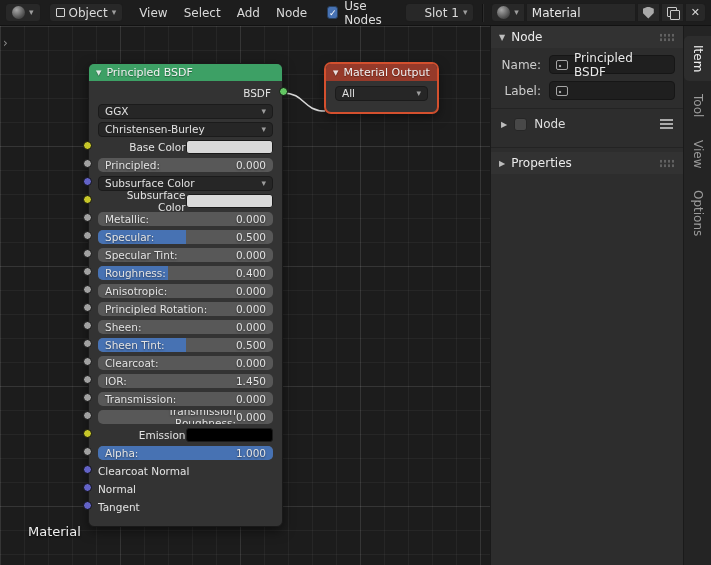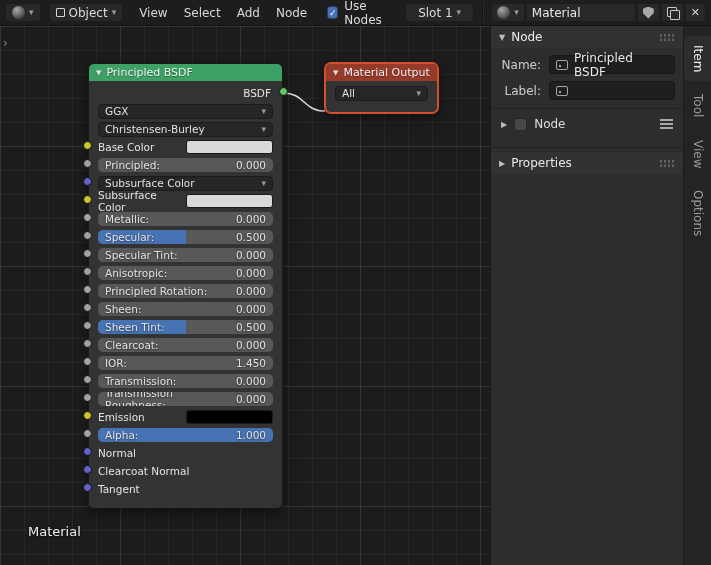--- a/index.html
+++ b/index.html
@@ -14,21 +14,21 @@
           border-radius:4px; height:19px; padding:0 6px; color:#dcdcdc; white-space:nowrap; }
   .chev { color:#9d9d9d; font-size:9px; line-height:1; }
   .sphere-icon { width:13px; height:13px; border-radius:50%;
                  background:radial-gradient(circle at 35% 30%, #a8a8a8, #4a4a4a 70%); }
   .objmode-icon { width:9px; height:9px; border:1.5px solid #d6d6d6; border-radius:1px; }
   .menu-bar { display:flex; align-items:center; }
   .menu-item { padding:0 8px; color:#d8d8d8; cursor:default; }
   .cbgroup { display:flex; align-items:center; gap:6px; margin-left:4px; }
   .checkbox { width:13px; height:13px; border-radius:3px; background:var(--accent,#4772b3);
               border:1px solid #27405f; color:#fff; font-size:9px; display:flex; align-items:center; justify-content:center; }
-  .slot-dd { width:80px; justify-content:center; }
+  .slot-dd { width:80px; justify-content:flex-end; }
   .vdiv { width:1px; height:18px; background:#121212; box-shadow:1px 0 0 #2c2c2c; }
   .matgroup { margin-left:auto; display:flex; align-items:center; gap:1px; }
   .seg { background:#282828; border:1px solid #1c1c1c; height:19px; display:flex; align-items:center; gap:4px; padding:0 5px; }
   .seg.first { border-radius:4px 0 0 4px; }
   .seg.last { border-radius:0 4px 4px 0; }
   .name-seg { width:110px; color:#e6e6e6; }
   .shield-icon { width:11px; height:12px; background:#a9a9a9;
                  clip-path:polygon(50% 0,100% 18%,100% 55%,50% 100%,0 55%,0 18%); }
   .copy-icon { position:relative; width:11px; height:11px; }
   .copy-icon::before, .copy-icon::after { content:""; position:absolute; width:8px; height:8px;
@@ -51,21 +51,21 @@
 
   
   .node { position:absolute; background:#333333; border:1px solid #191919; border-radius:6px;
           box-shadow:0 4px 12px rgba(0,0,0,.5); font-size:10.5px; color:#e3e3e3; }
   .outputnode { border-color:var(--selected,#d4502e); box-shadow:0 0 0 1px var(--selected,#d4502e), 0 4px 12px rgba(0,0,0,.5); }
   .node-header { height:17px; border-radius:5px 5px 0 0; display:flex; align-items:center; gap:5px;
                  padding:0 7px; font-size:11px; color:#f2f2f2; text-shadow:0 1px 1px rgba(0,0,0,.4); }
   .principled .node-header { background:var(--principled-header,#3da065); }
   .outputnode .node-header { background:var(--output-header,#963a2a); }
   .ntri { font-size:7px; color:rgba(255,255,255,.85); }
-  .node-body { padding:5px 9px 8px; }
+  .node-body { padding:5px 9px 8px;text-align:right; }
   .prow { position:relative; height:14px; margin-bottom:4px; display:flex; align-items:center; }
   .prow.out { justify-content:flex-end; padding-right:2px; }
   .socket { position:absolute; width:9px; height:9px; border-radius:50%; border:1px solid #101010; top:1px; }
   .socket.left { left:-15px; } .socket.right { right:-15px; }
   .slider { flex:1; height:14px; background:#585858; border-radius:5px; position:relative; overflow:hidden;
             display:flex; align-items:center; justify-content:space-between; padding:0 7px; }
   .slider .fill { position:absolute; left:0; top:0; bottom:0; background:var(--accent,#4772b3); }
   .slab,.sval { position:relative; z-index:1; text-shadow:0 1px 2px rgba(0,0,0,.55); }
   .ndrop { flex:1; height:15px; background:#262626; border:1px solid #1b1b1b; border-radius:4px;
            display:flex; align-items:center; justify-content:space-between; padding:0 6px; color:#e0e0e0; }
@@ -223,20 +223,28 @@
             <div class="prow">
               <span class="socket left" style="background: rgb(161, 161, 161);"></span>
               <div class="slider">
                 <span class="slab">Specular Tint:</span>
                 <span class="sval">0.000</span>
               </div>
             </div>
             <div class="prow">
               <span class="socket left" style="background: rgb(161, 161, 161);"></span>
               <div class="slider">
+                <div class="fill" style="width: 40%;"></div>
+                <span class="slab">Roughness:</span>
+                <span class="sval">0.400</span>
+              </div>
+            </div>
+            <div class="prow">
+              <span class="socket left" style="background: rgb(161, 161, 161);"></span>
+              <div class="slider">
                 <span class="slab">Anisotropic:</span>
                 <span class="sval">0.000</span>
               </div>
             </div>
             <div class="prow">
               <span class="socket left" style="background: rgb(161, 161, 161);"></span>
               <div class="slider">
                 <span class="slab">Principled Rotation:</span>
                 <span class="sval">0.000</span>
               </div>
@@ -292,25 +300,25 @@
             <div class="prow">
               <span class="socket left" style="background: rgb(161, 161, 161);"></span>
               <div class="slider">
                 <div class="fill" style="width: 100%;"></div>
                 <span class="slab">Alpha:</span>
                 <span class="sval">1.000</span>
               </div>
             </div>
             <div class="prow">
               <span class="socket left" style="background: rgb(99, 99, 199);"></span>
+              <span>Clearcoat Normal</span>
+            </div>
+            <div class="prow">
+              <span class="socket left" style="background: rgb(99, 99, 199);"></span>
               <span>Normal</span>
-            </div>
-            <div class="prow">
-              <span class="socket left" style="background: rgb(99, 99, 199);"></span>
-              <span>Clearcoat Normal</span>
             </div>
             <div class="prow">
               <span class="socket left" style="background: rgb(99, 99, 199);"></span>
               <span>Tangent</span>
             </div>
           </div>
       </div>
     </div>
 
     <div class="node outputnode" style="left:325px; top:37px; width:113px;">

